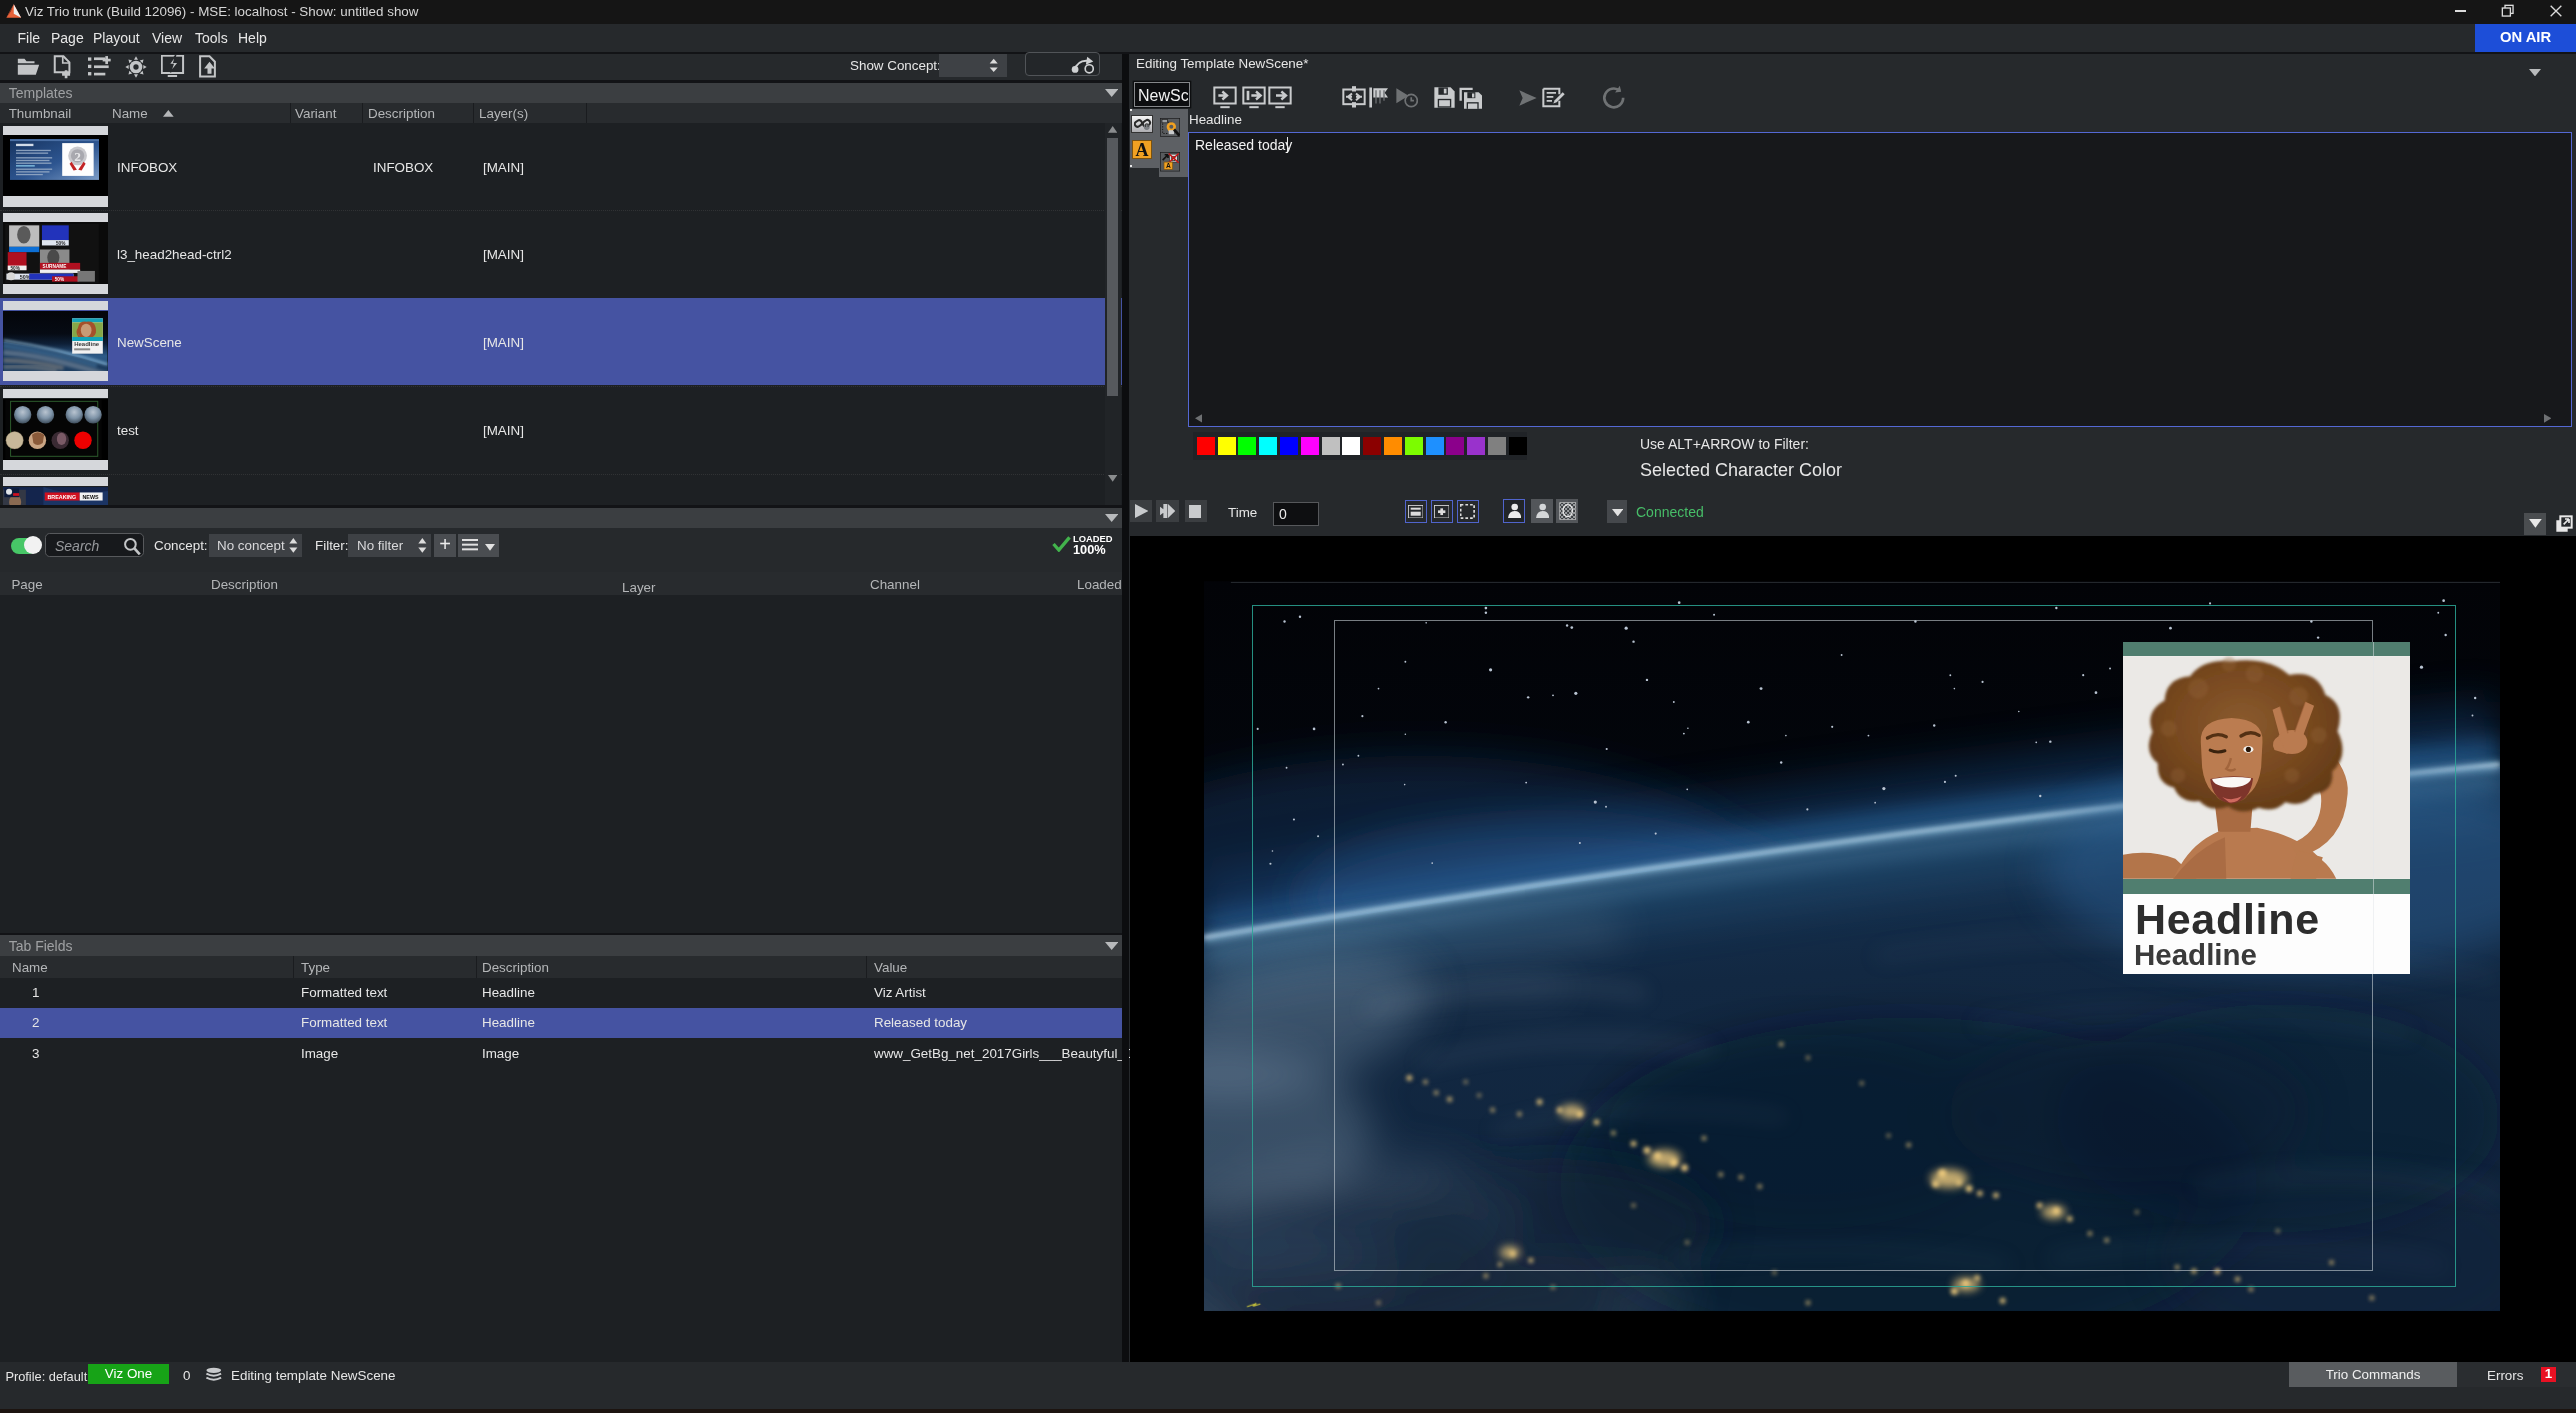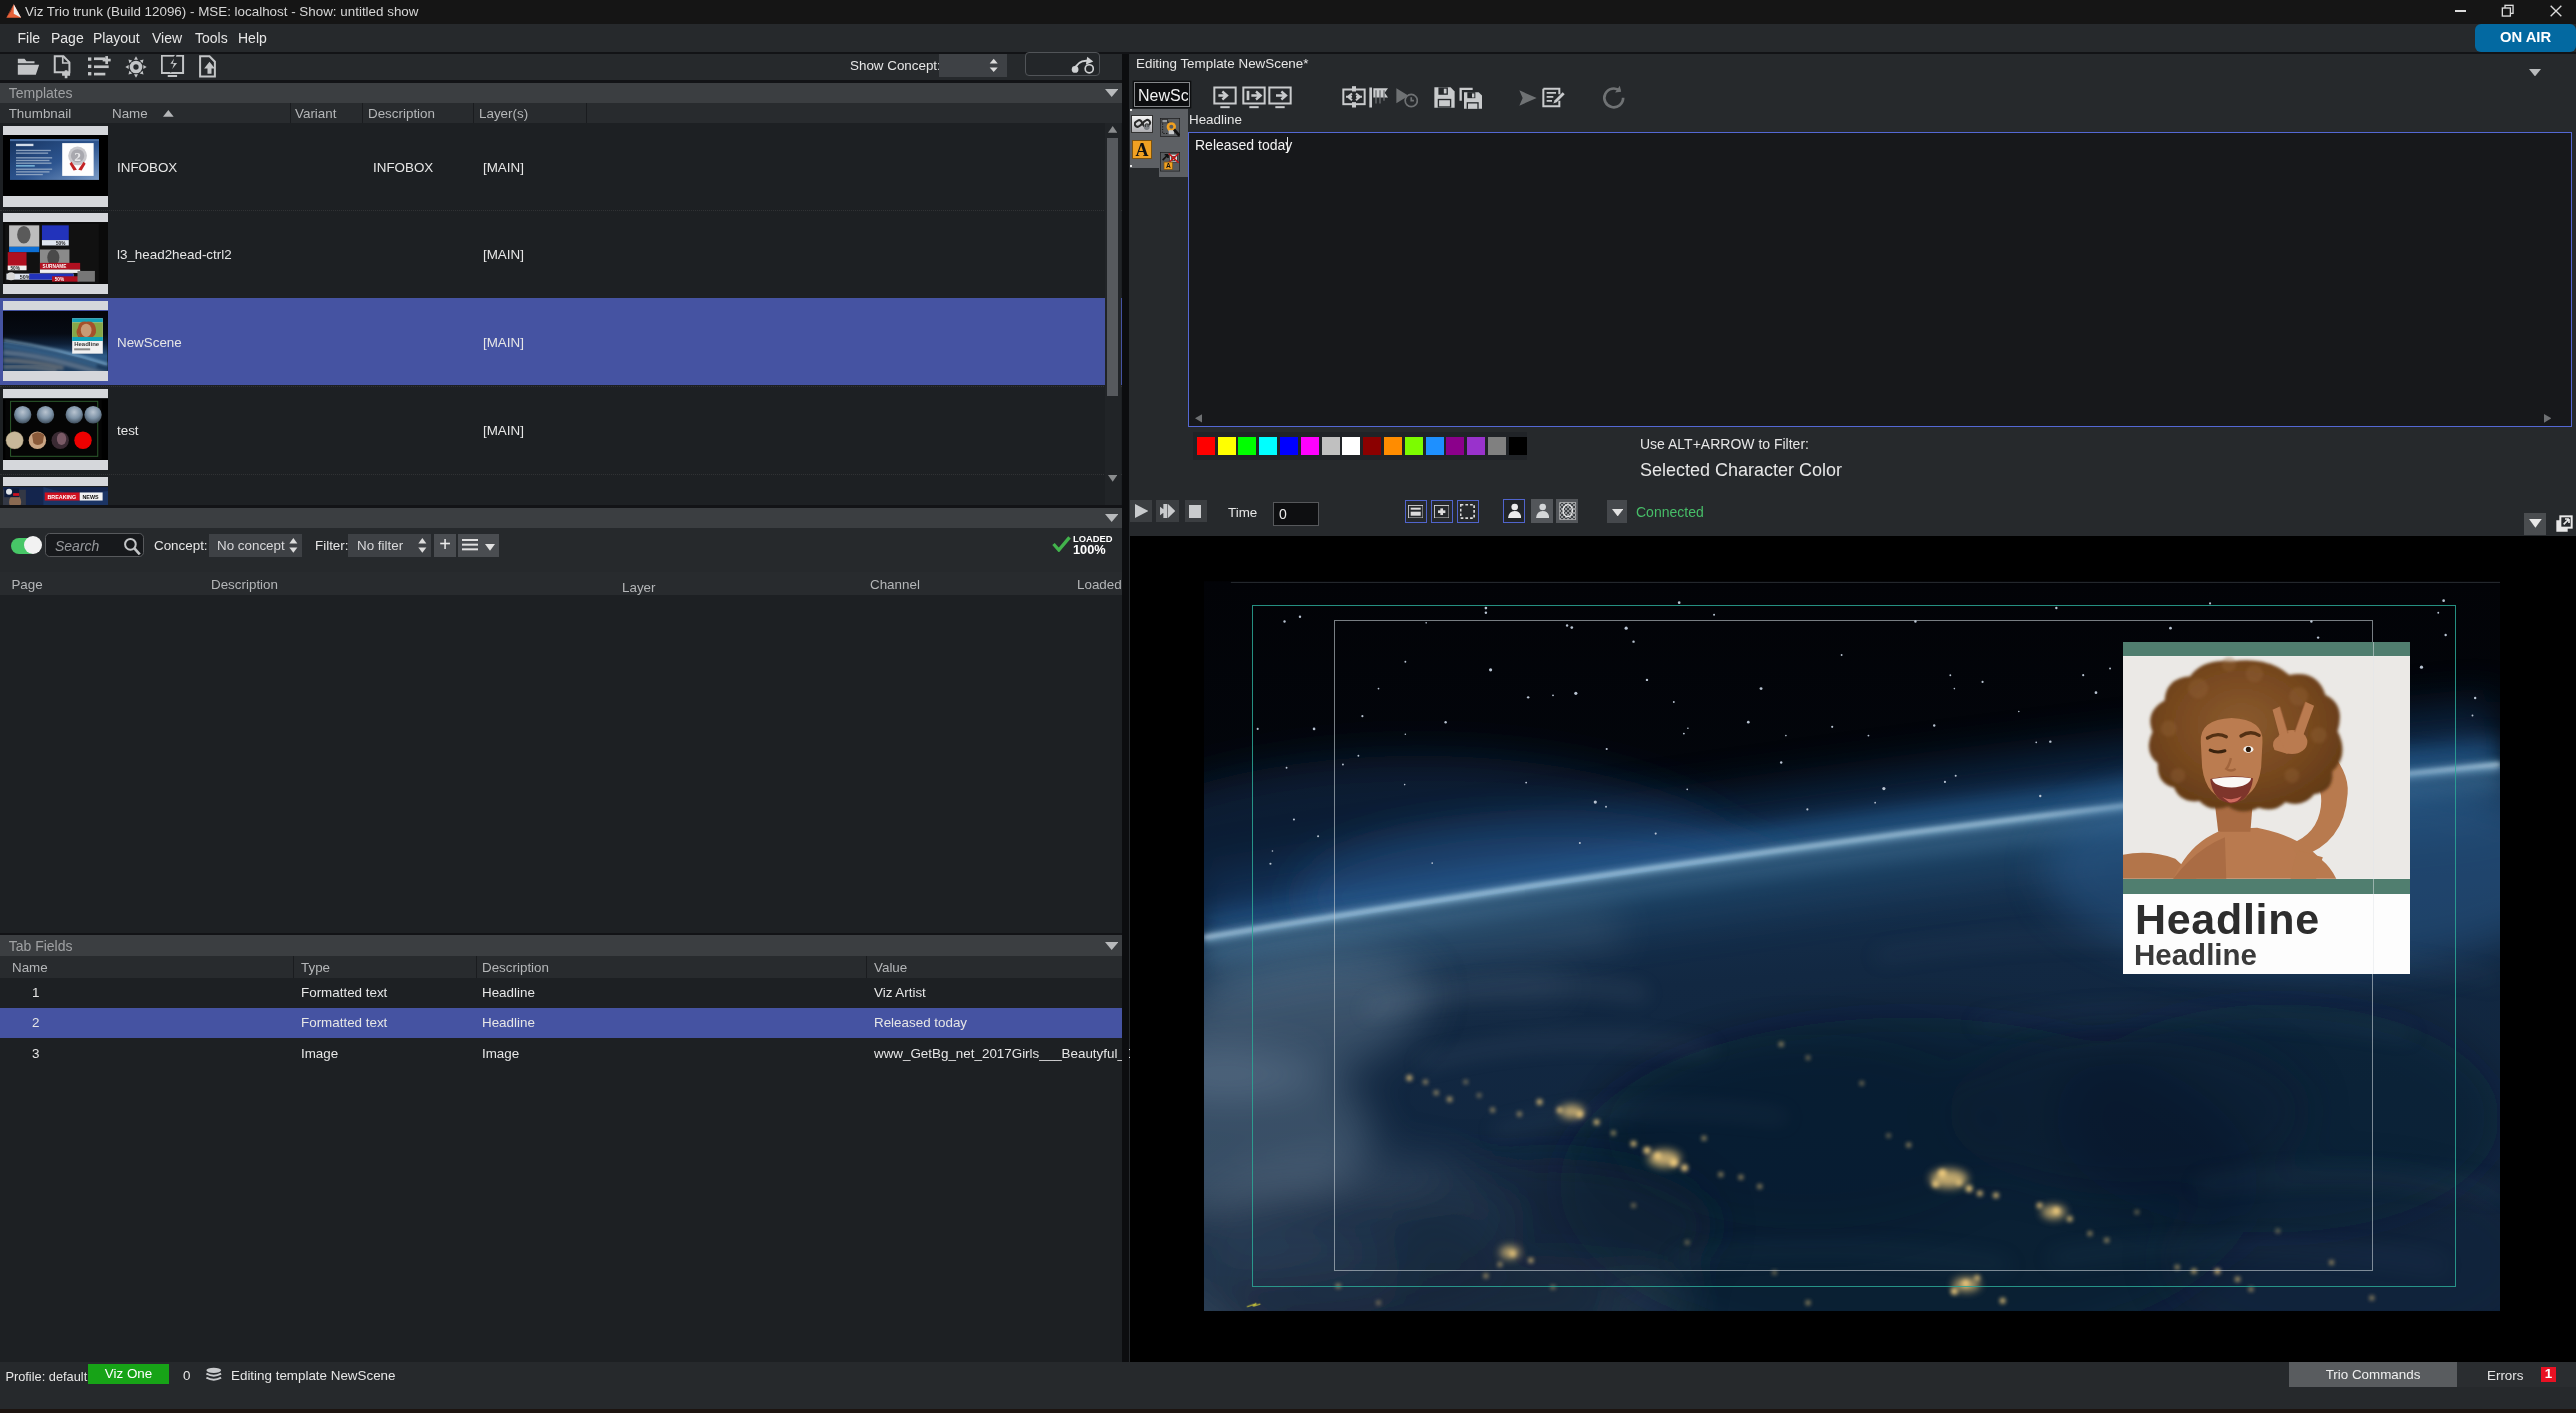--- a/index.html
+++ b/index.html
@@ -31,21 +31,21 @@
     <path d="M1 1 L17 17 M17 1 L1 17"></path>
   </svg>
 
   <div class="abs" style="left:0;top:24px;width:2576px;height:27.5px;background:#26292c;"></div>
   <div class="abs txt" style="left:17.5px;top:30px;font-size:14px;">File</div>
   <div class="abs txt" style="left:51px;top:30px;font-size:14px;">Page</div>
   <div class="abs txt" style="left:93px;top:30px;font-size:14px;">Playout</div>
   <div class="abs txt" style="left:152px;top:30px;font-size:14px;">View</div>
   <div class="abs txt" style="left:195px;top:30px;font-size:14px;">Tools</div>
   <div class="abs txt" style="left:238px;top:30px;font-size:14px;">Help</div>
-  <div class="abs" style="left:2475px;top:24px;width:101px;height:27.5px;background:#0369a1;color:#fff;font-size:14.8px;font-weight:bold;text-align:center;line-height:27.5px;border-radius:6px;">ON AIR</div>
+  <div class="abs" style="left:2475px;top:24px;width:101px;height:27.5px;background:#1d4ed8;color:#fff;font-size:14.8px;font-weight:bold;text-align:center;line-height:27.5px;">ON AIR</div>
   <div class="abs" style="left:0;top:52px;width:2576px;height:2px;background:#121316;"></div>
 
   <div class="abs" style="left:0;top:54px;width:1122px;height:26px;background:#26292c;"></div>
 
   <svg class="abs" style="left:17px;top:56px" width="23" height="20" viewBox="0 0 34 30" fill="#c3c5c7">
     <path d="M1 4 h10 l3 4 h12 v3 h-25 z"></path>
     <path d="M1 13 l4 0 h28 l-5 15 h-27 z"></path>
   </svg>
   <svg class="abs" style="left:52px;top:55px" width="21.5" height="24" viewBox="0 0 32 36">
     <path d="M4 2 h13 l9 9 v15 h-22 z" fill="none" stroke="#c3c5c7" stroke-width="3"></path>

